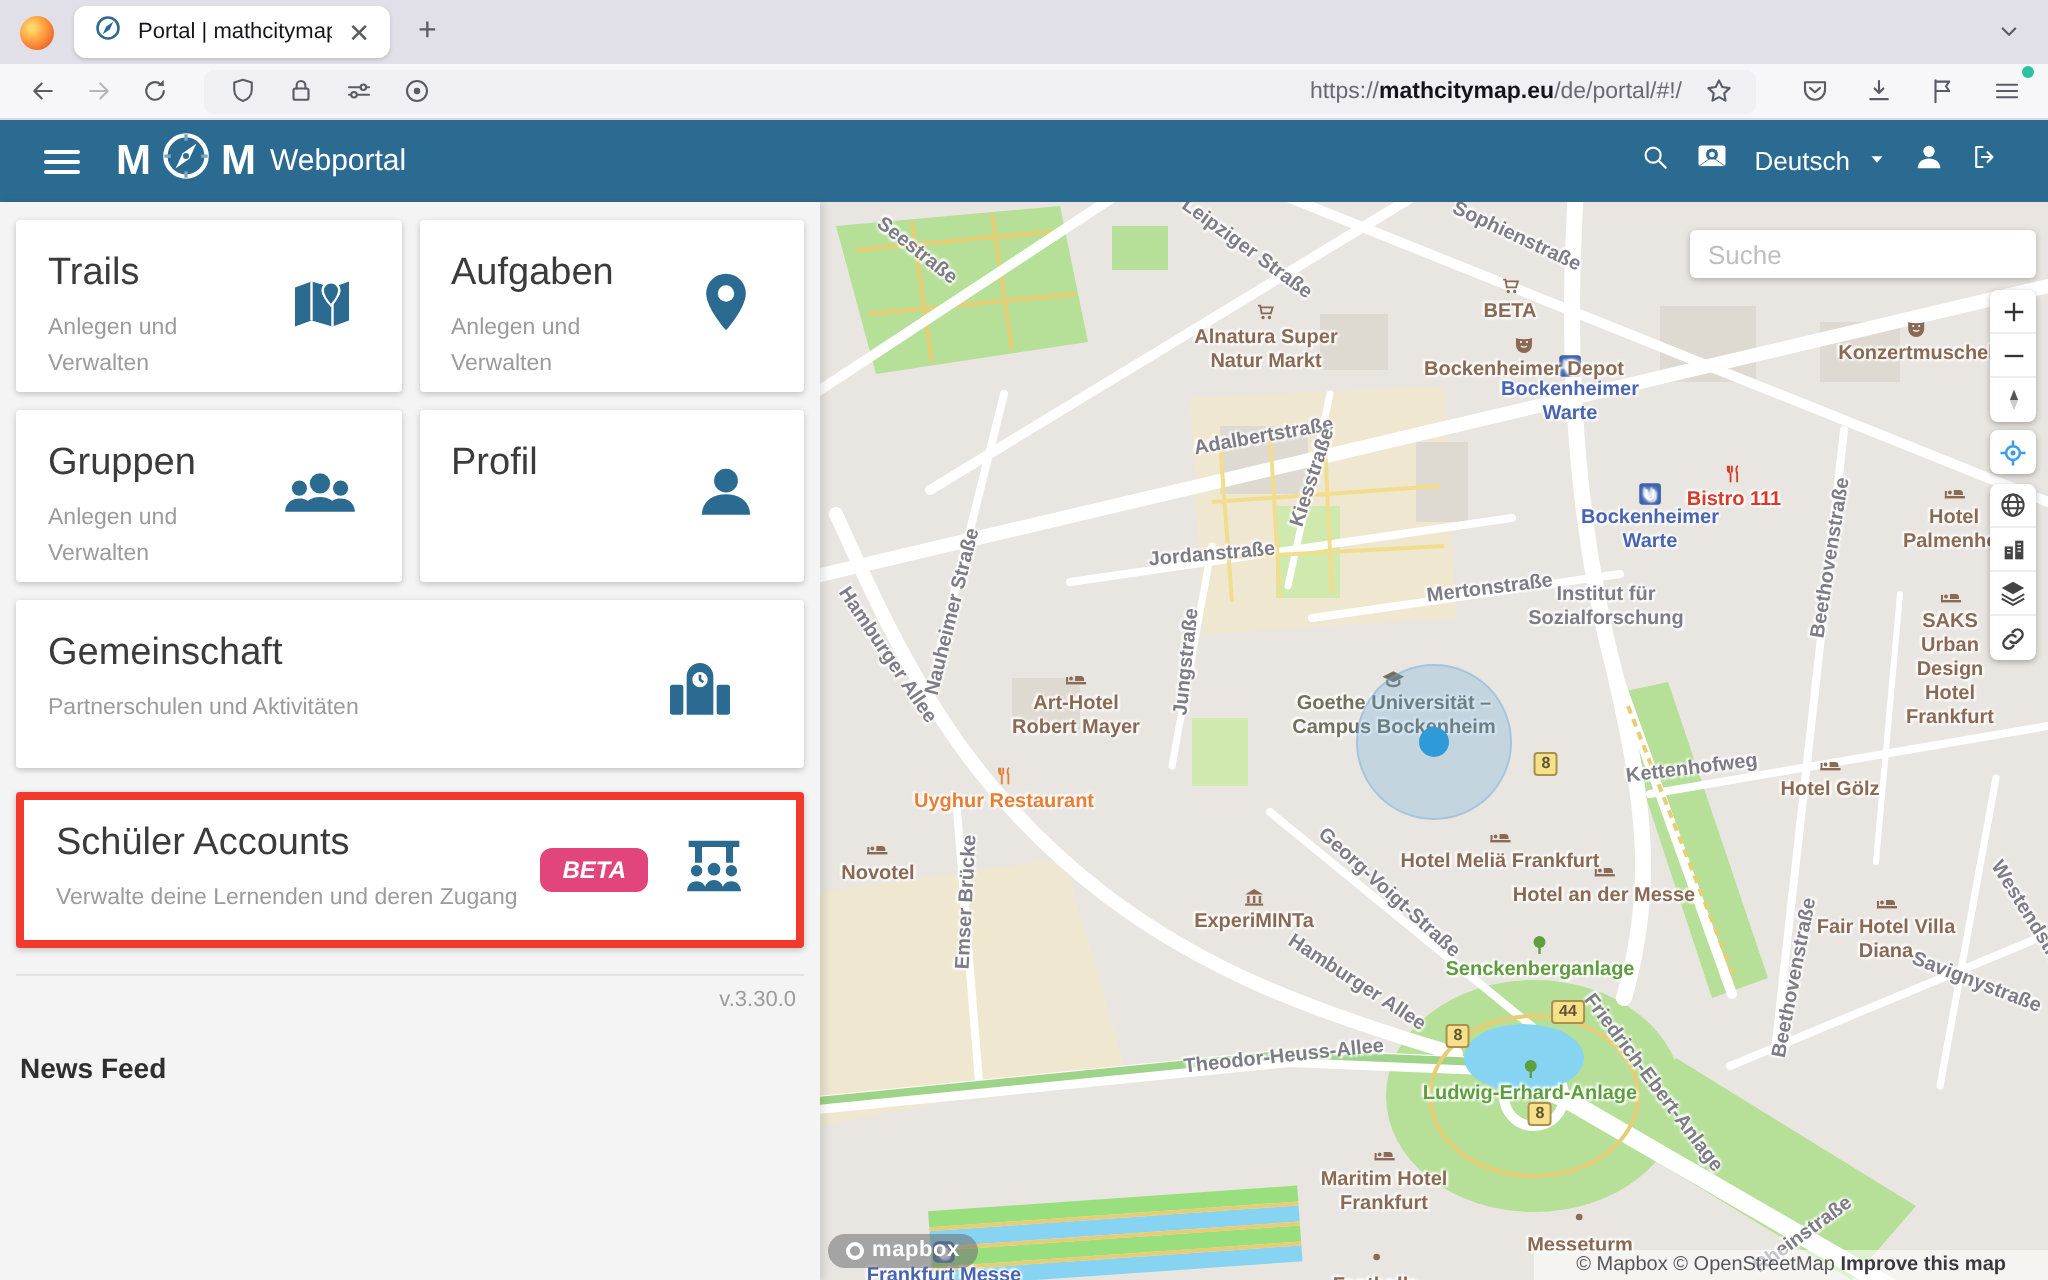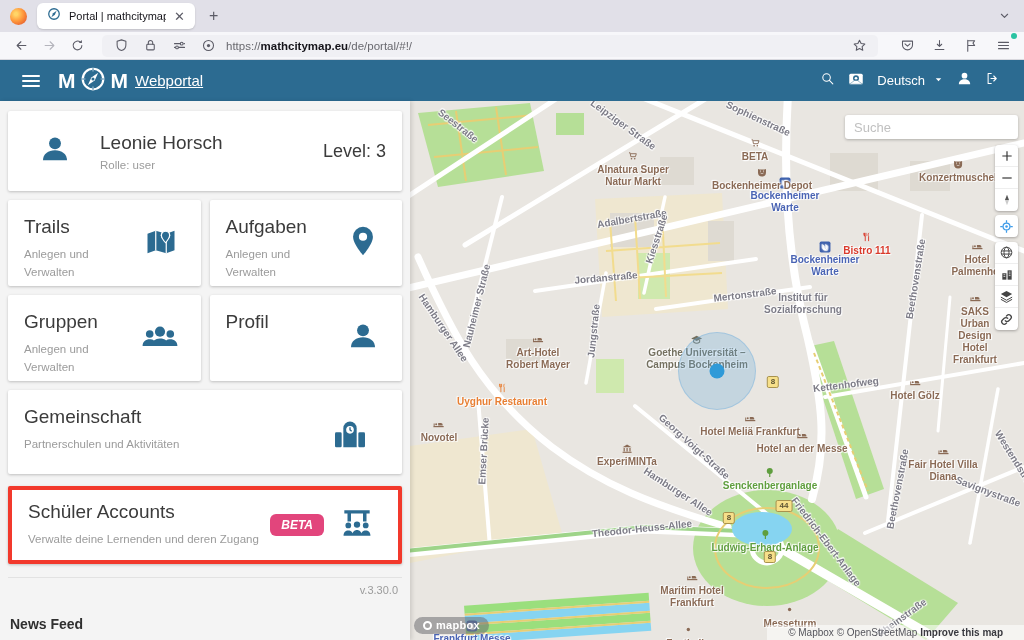--- a/index.html
+++ b/index.html
@@ -13,33 +13,33 @@
     padding:0 10px; width:158px; box-shadow:0 1px 2px rgba(0,0,0,.15); }
   .tab-title { font-size:11px; color:#15141a; flex:1; white-space:nowrap; overflow:hidden; }
   .tab-close { color:#5b5b66; font-size:13px; cursor:default; }
   .newtab { color:#5b5b66; font-size:16px; margin-left:14px; }
   .tab-chevron { position:absolute; right:12px; top:8px; color:#5b5b66; }
 
   .navbar { height:28px; background:#f7f7fa; border-bottom:1px solid #d8d8de; display:flex; align-items:center; padding:0 10px; gap:6px; }
   .nav-ic { width:22px; height:22px; display:flex; align-items:center; justify-content:center; color:#5b5b66; }
   .nav-ic.dis { color:#b4b4bc; }
   .urlbar { flex:1; height:22px; background:#f0f0f4; border-radius:5px; margin:0 8px; display:flex; align-items:center; padding:0 8px; gap:7px; }
-  .url-text { font-size:11.5px; color:#69696f; flex:1; white-space:nowrap; overflow:hidden; }
+  .url-text { font-size:11.5px; color:#69696f; flex:1; white-space:nowrap; overflow:hidden;text-align:right; }
   .url-text b { color:#15141a; font-weight:bold; }
   .toolbar-right { display:flex; align-items:center; gap:10px; margin-left:4px; }
   .menu-btn { position:relative; }
   .menu-dot { position:absolute; top:-2px; right:-3px; width:6px; height:6px; border-radius:50%; background:#2ac3a2; }
 
   
   .app-header { height:41px; background:#2c6b91; display:flex; align-items:center; color:#fff; padding:0 14px; }
   .burger { width:18px; display:flex; flex-direction:column; gap:3px; margin:0 18px 0 8px; }
   .burger span { height:2px; background:#fff; border-radius:1px; }
   .brand { display:flex; align-items:center; gap:4px; }
   .brand-m { font-size:21px; font-weight:bold; letter-spacing:-1px; }
-  .app-name { font-size:15px; font-weight:400; margin-left:4px;text-decoration:underline; }
+  .app-name { font-size:15px; font-weight:400; margin-left:4px; }
   .hdr-right { margin-left:auto; display:flex; align-items:center; gap:12px; padding-right:10px; }
   .lang { display:flex; align-items:center; gap:8px; font-size:13px; }
 
   
   .content { display:flex; height:539px; }
   .panel { width:410px; background:#f4f4f4; position:relative; z-index:3; box-shadow:2px 0 4px rgba(0,0,0,.12); overflow:hidden; }
   .card { background:#fff; border-radius:2px; box-shadow:0 1px 3px rgba(0,0,0,.22); }
   .user-card { margin:10px 8px 0; height:80px; display:flex; align-items:center; padding:0 16px; gap:10px; }
   .user-ic { color:#2c6b91; margin:0 18px 0 14px; }
   .user-name { font-size:19px; color:#3b3b3b; }
@@ -230,31 +230,20 @@
     <span><svg viewBox="0 0 24 24" width="15" height="15" fill="none" stroke="currentColor" stroke-width="1.7" stroke-linecap="round" stroke-linejoin="round">
           <path d="M10 4H5v16h5" stroke="#fff"></path>
           <path d="M14 8l4 4-4 4M9.5 12H18" stroke="#fff"></path>
         </svg></span>
   </div>
 </div>
 
 <div class="content">
 
   <div class="panel">
-    <div class="card user-card">
-      <span class="user-ic"><svg viewBox="0 0 24 24" width="34" height="34">
-            <circle cx="12" cy="8" r="4.2" fill="currentColor"></circle>
-            <path d="M3.5 20c0-4.6 3.8-7.2 8.5-7.2s8.5 2.6 8.5 7.2z" fill="currentColor"></path>
-          </svg></span>
-      <div>
-        <div class="user-name">Leonie Horsch</div>
-        <div class="user-role">Rolle: user</div>
-      </div>
-      <div class="user-level">Level: 3</div>
-    </div>
 
     <div class="row">
       <div class="card">
         <div class="card-txt">
           <div class="card-title">Trails</div>
           <div class="card-sub">Anlegen und Verwalten</div>
         </div>
         <span class="card-ic"><svg viewBox="0 0 24 24" width="36" height="36">
               <path d="M3 6.5l5.5-2 7 2L21 4.5v13l-5.5 2-7-2L3 19.5z" fill="currentColor"></path>
               <path d="M8.5 4.5v13M15.5 6.5v13" stroke="#fff" stroke-width=".8"></path>

